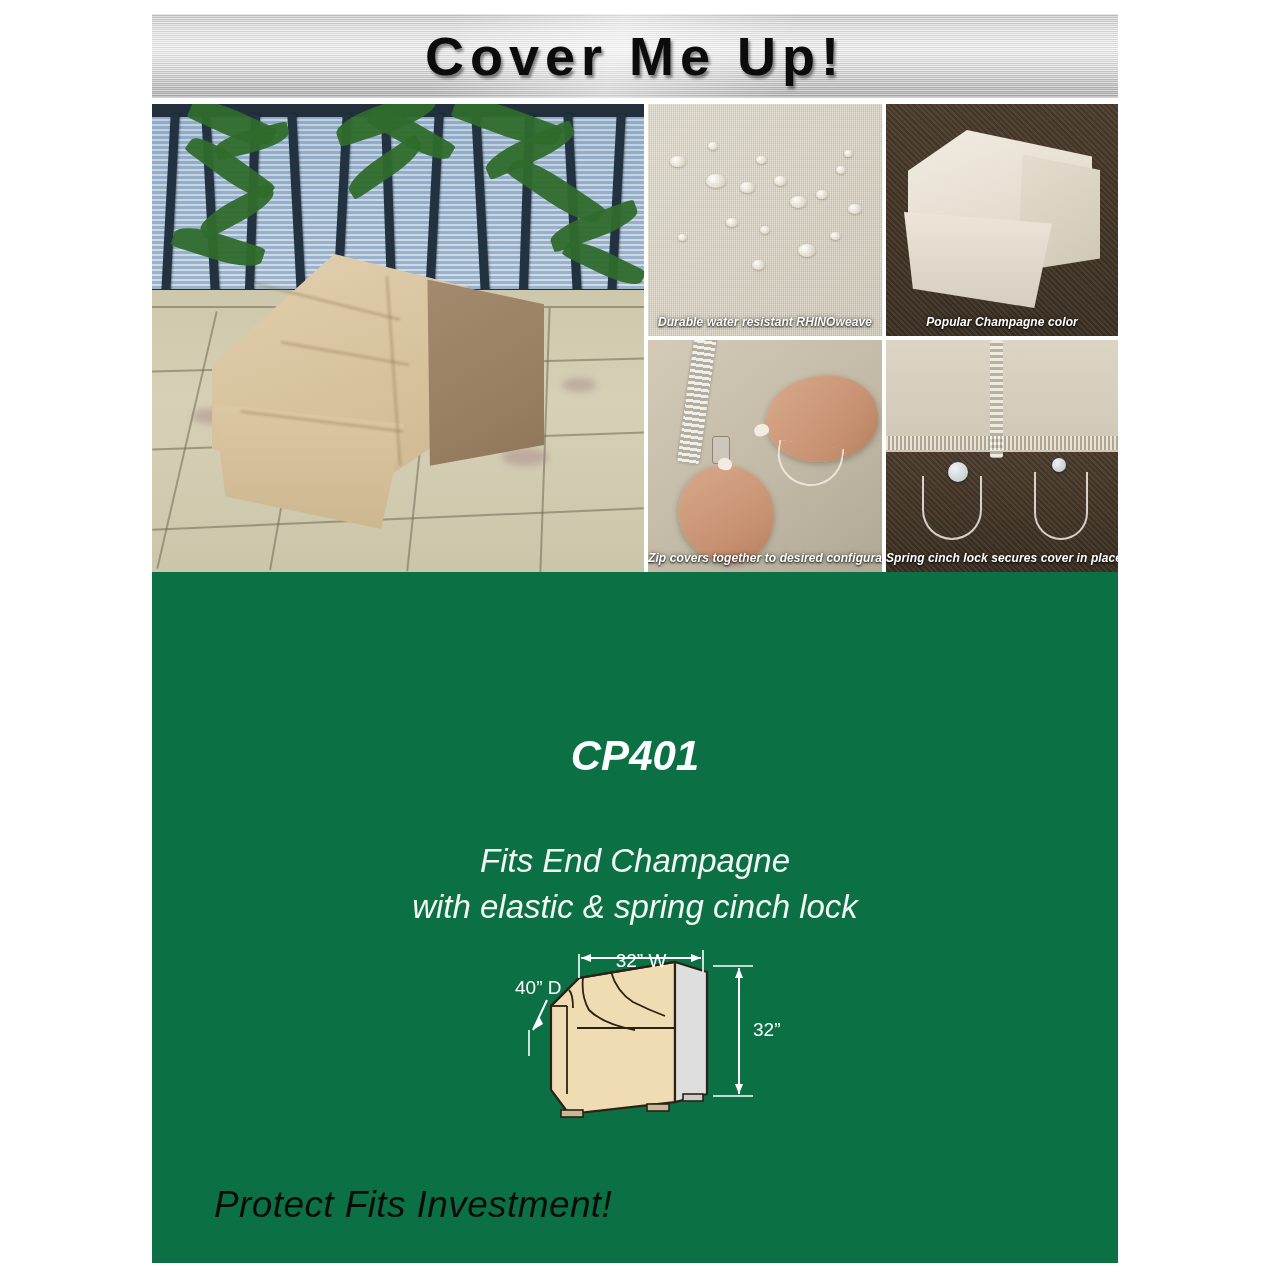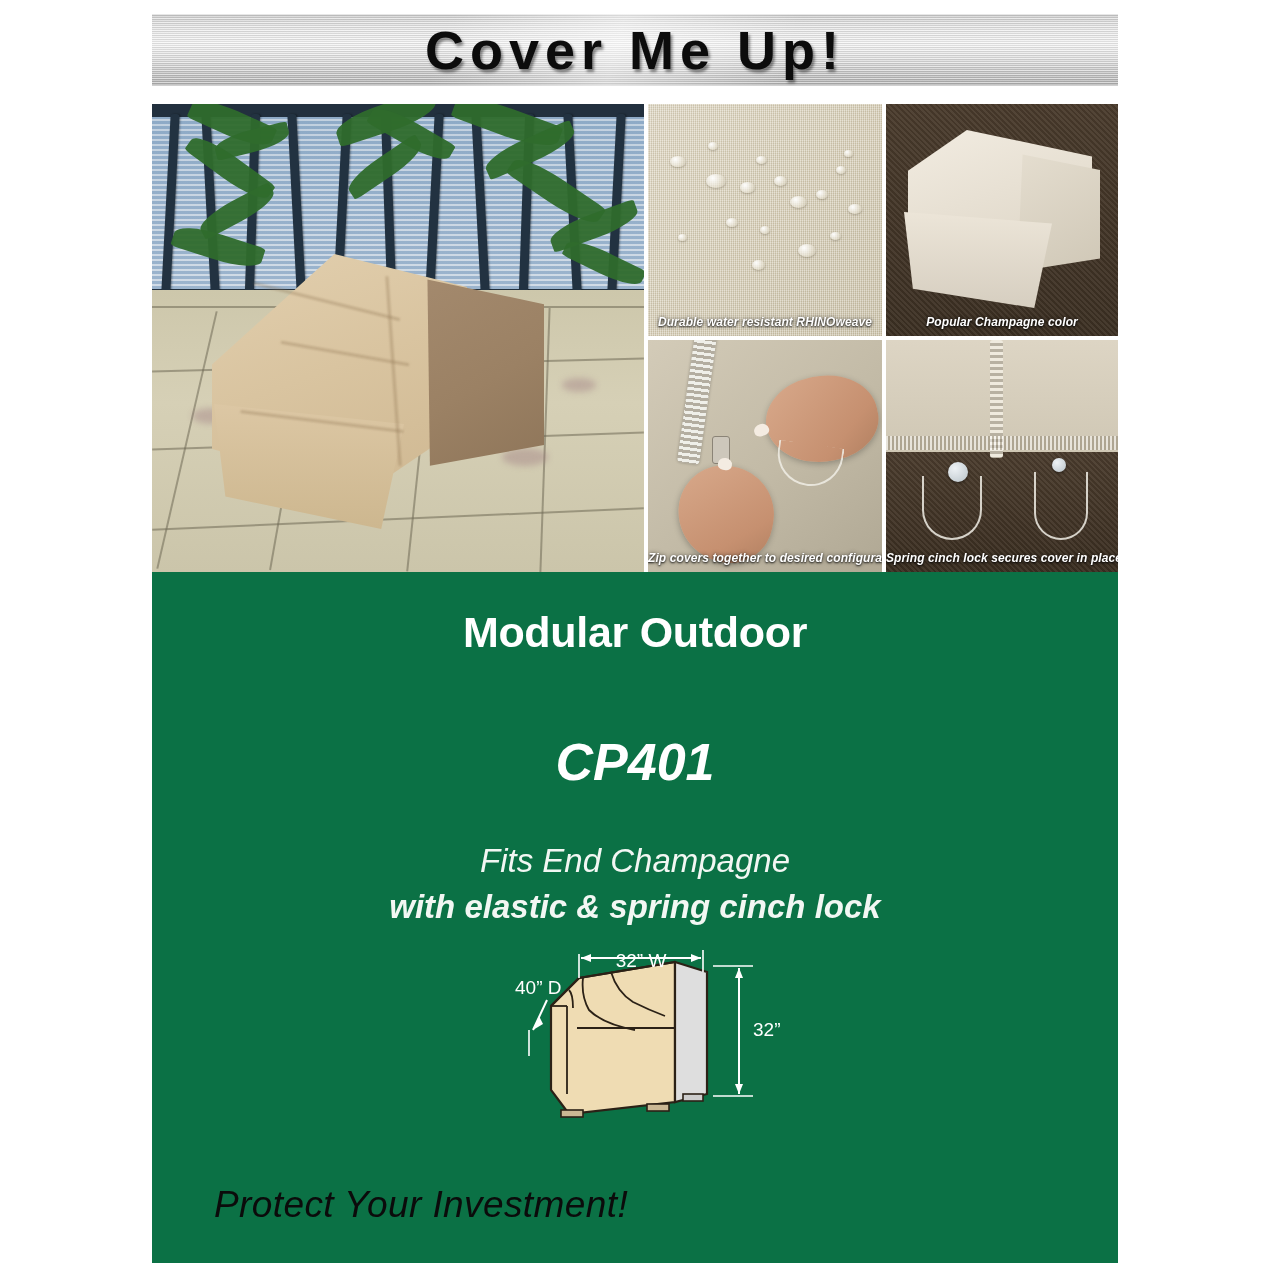--- a/index.html
+++ b/index.html
@@ -2,21 +2,21 @@
 <html><head>
 <meta charset="utf-8">
 <style>
   html,body{margin:0;padding:0;background:#ffffff;}
   body{width:1280px;height:1280px;font-family:"Liberation Sans",sans-serif;overflow:hidden;}
 
   #page{position:relative;width:1280px;height:1280px;background:#fff;}
 
   
   .metal-banner{
-    position:absolute;left:152px;top:14px;width:966px;height:72px;
+    position:absolute;left:152px;top:14px;width:966px;height:84px;
     background:
       repeating-linear-gradient(to bottom,
         rgba(255,255,255,.55) 0px, rgba(255,255,255,.55) 1px,
         rgba(120,120,120,.20) 1px, rgba(120,120,120,.20) 2px,
         rgba(255,255,255,.30) 2px, rgba(255,255,255,.30) 3px,
         rgba(90,90,90,.12) 3px, rgba(90,90,90,.12) 4px),
       linear-gradient(to bottom,#c9c9c9 0%,#e4e4e4 18%,#f2f2f2 42%,#dcdcdc 63%,#bcbcbc 86%,#a9a9a9 100%);
     display:flex;align-items:center;justify-content:center;
     box-shadow:inset 0 -1px 0 rgba(255,255,255,.5);
   }
@@ -138,27 +138,27 @@
   .photo-gap-h{position:absolute;height:4px;background:#fff;}
 
   
   .green{position:absolute;left:152px;top:572px;width:966px;height:691px;background:#0b7145;}
 
   .t-main{position:absolute;left:0;right:0;top:36px;text-align:center;
     font-size:43px;font-weight:bold;color:#ffffff;letter-spacing:-.3px;}
   .t-sub{position:absolute;left:0;right:0;top:86px;text-align:center;
     font-size:40px;font-weight:normal;color:#111111;letter-spacing:-.2px;}
   .t-model{position:absolute;left:0;right:0;top:160px;text-align:center;
-    font-size:52px;font-weight:bold;font-style:italic;color:#ffffff;}
+    font-size:42px;font-weight:bold;font-style:italic;color:#ffffff;}
   .t-name{position:absolute;left:0;right:0;top:215px;text-align:center;
     font-size:40px;font-weight:bold;font-style:italic;color:#ffffff;}
   .t-fits{position:absolute;left:0;right:0;top:270px;text-align:center;
     font-size:33px;font-style:italic;font-weight:300;color:#f2f7f3;}
   .t-feat{position:absolute;left:0;right:0;top:316px;text-align:center;
-    font-size:33px;font-style:italic;font-weight:700;color:#f2f7f3;}
+    font-size:33px;font-style:italic;font-weight:400;color:#f2f7f3;}
 
   
   .diagram{position:absolute;left:355px;top:372px;width:280px;height:215px;}
 
   .tagline{position:absolute;left:62px;top:612px;
     font-size:37px;font-style:italic;color:#0b0b0b;letter-spacing:.4px;font-weight:400;}
 
   
   .logo{position:absolute;left:664px;top:570px;width:270px;height:100px;}
 </style>
@@ -282,21 +282,20 @@
       <div class="cap">Spring cinch lock secures cover in place</div>
     </div>
 
     <div class="photo-gap-v" style="left:492px;"></div>
     <div class="photo-gap-v" style="left:730px;"></div>
     <div class="photo-gap-h" style="left:496px;top:232px;width:470px;"></div>
   </div>
 
   <div class="green">
 
-    <div class="t-main">Modular Outdoor</div>
     <div class="t-model">CP401</div>
     <div class="t-fits">Fits End Champagne</div>
     <div class="t-feat">with elastic &amp; spring cinch lock</div>
 
     <div class="diagram">
       <svg width="280" height="215" viewBox="0 0 280 215">
 
         <polygon points="44,62 72,34 168,18 168,158 62,170 44,146" fill="#efdcb3" stroke="#2b2116" stroke-width="2.2"></polygon>
 
         <polygon points="168,18 200,28 200,150 168,158" fill="#dedede" stroke="#2b2116" stroke-width="2.2"></polygon>
@@ -330,17 +329,17 @@
 
         <line x1="206" y1="22" x2="246" y2="22" stroke="#ffffff" stroke-width="1.6"></line>
         <line x1="206" y1="152" x2="246" y2="152" stroke="#ffffff" stroke-width="1.6"></line>
         <line x1="232" y1="24" x2="232" y2="150" stroke="#ffffff" stroke-width="2"></line>
         <polygon points="232,24 228,34 236,34" fill="#ffffff"></polygon>
         <polygon points="232,150 228,140 236,140" fill="#ffffff"></polygon>
         <text x="246" y="78" fill="#ffffff" font-size="19" font-family="Liberation Sans, sans-serif" dominant-baseline="hanging">32” H</text>
       </svg>
     </div>
 
-    <div class="tagline">Protect Your Investment!</div>
+    <div class="tagline">Protect Fits Investment!</div>
 
 
   </div>
 </div>
 
 </body></html>

